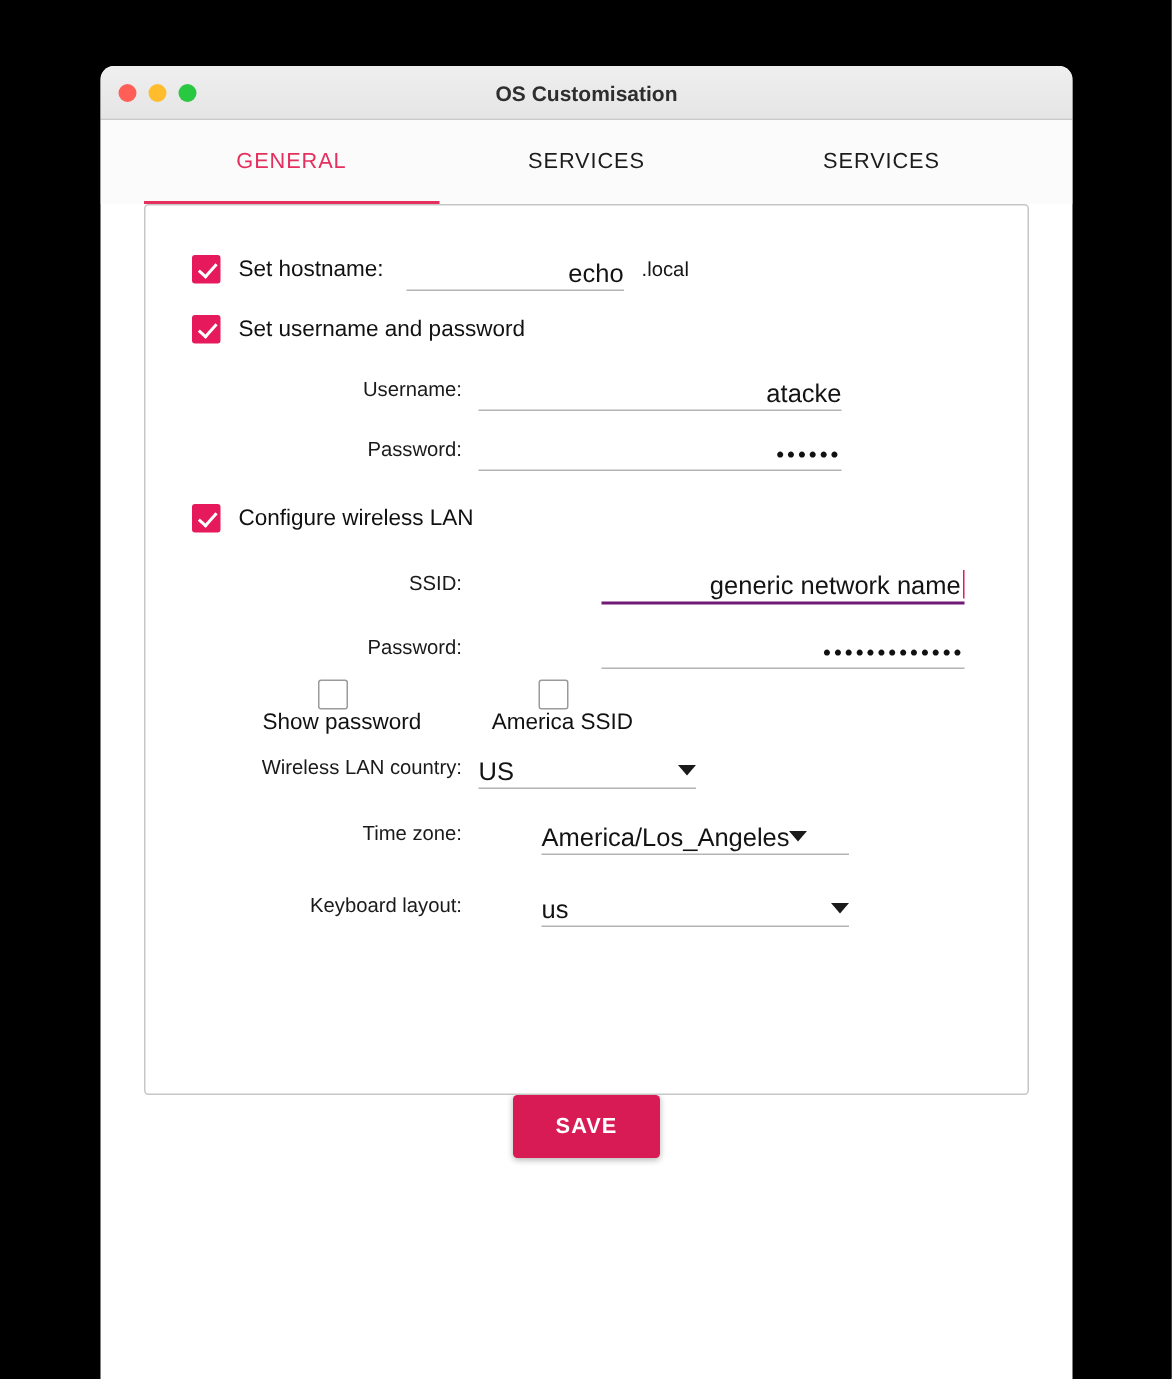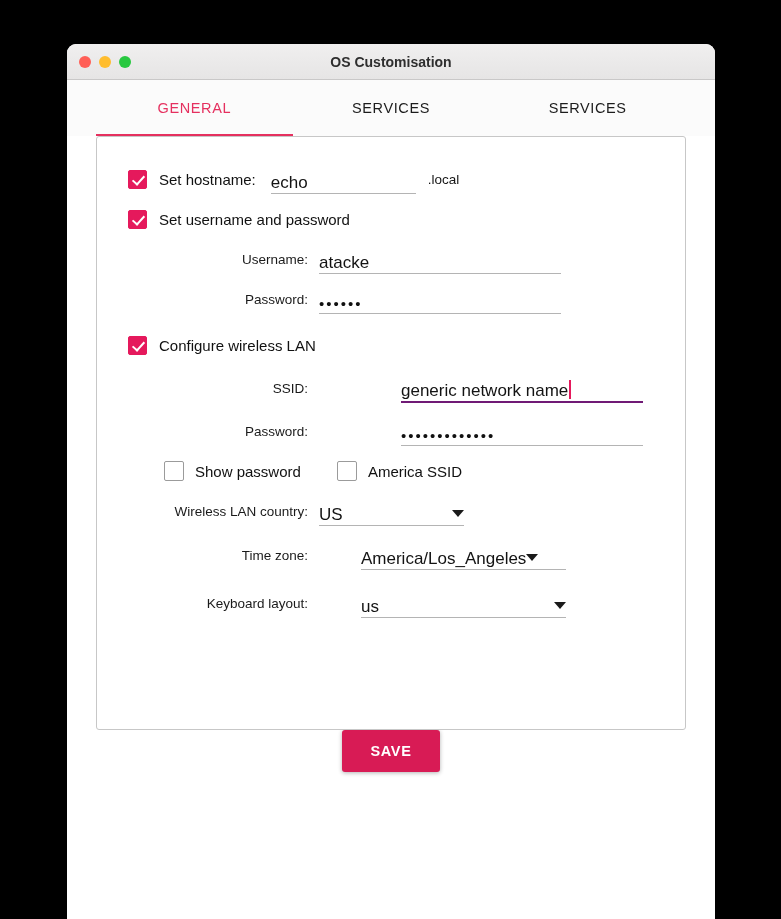--- a/index.html
+++ b/index.html
@@ -144,20 +144,21 @@
   }
 
   
   .uline {
     position: relative;
     border-bottom: 1px solid #b4b4b4;
     height: 30px;
     display: flex;
     align-items: flex-end;
     padding-bottom: 2px;
+    justify-content: flex-end;
   }
   .uline.focused { border-bottom: 2px solid #701a75; }
   .uline .val {
     font-size: 17px;
     color: #131313;
     line-height: 1;
     white-space: nowrap;
   }
   .uline .val.dots {
     font-size: 15px;
@@ -189,21 +190,21 @@
     margin-bottom: 6px;
   }
 
   .mini-cb-row {
     display: flex;
     align-items: center;
     padding-left: 67px;
     height: 40px;
     gap: 36px;
   }
-  .mini-cb-group { display: flex; align-items: center; cursor: pointer; }
+  .mini-cb-group { display: flex; align-items: center; cursor: pointer; flex-direction: column; }
   .mini-cb-group .cb { width: 20px; height: 20px; flex: 0 0 20px; }
   .mini-cb-group .cb-label { font-size: 15px; margin-left: 11px; }
 
   
   #save-wrap {
     display: flex;
     justify-content: center;
     align-items: flex-start;
     height: 79px;
   }

